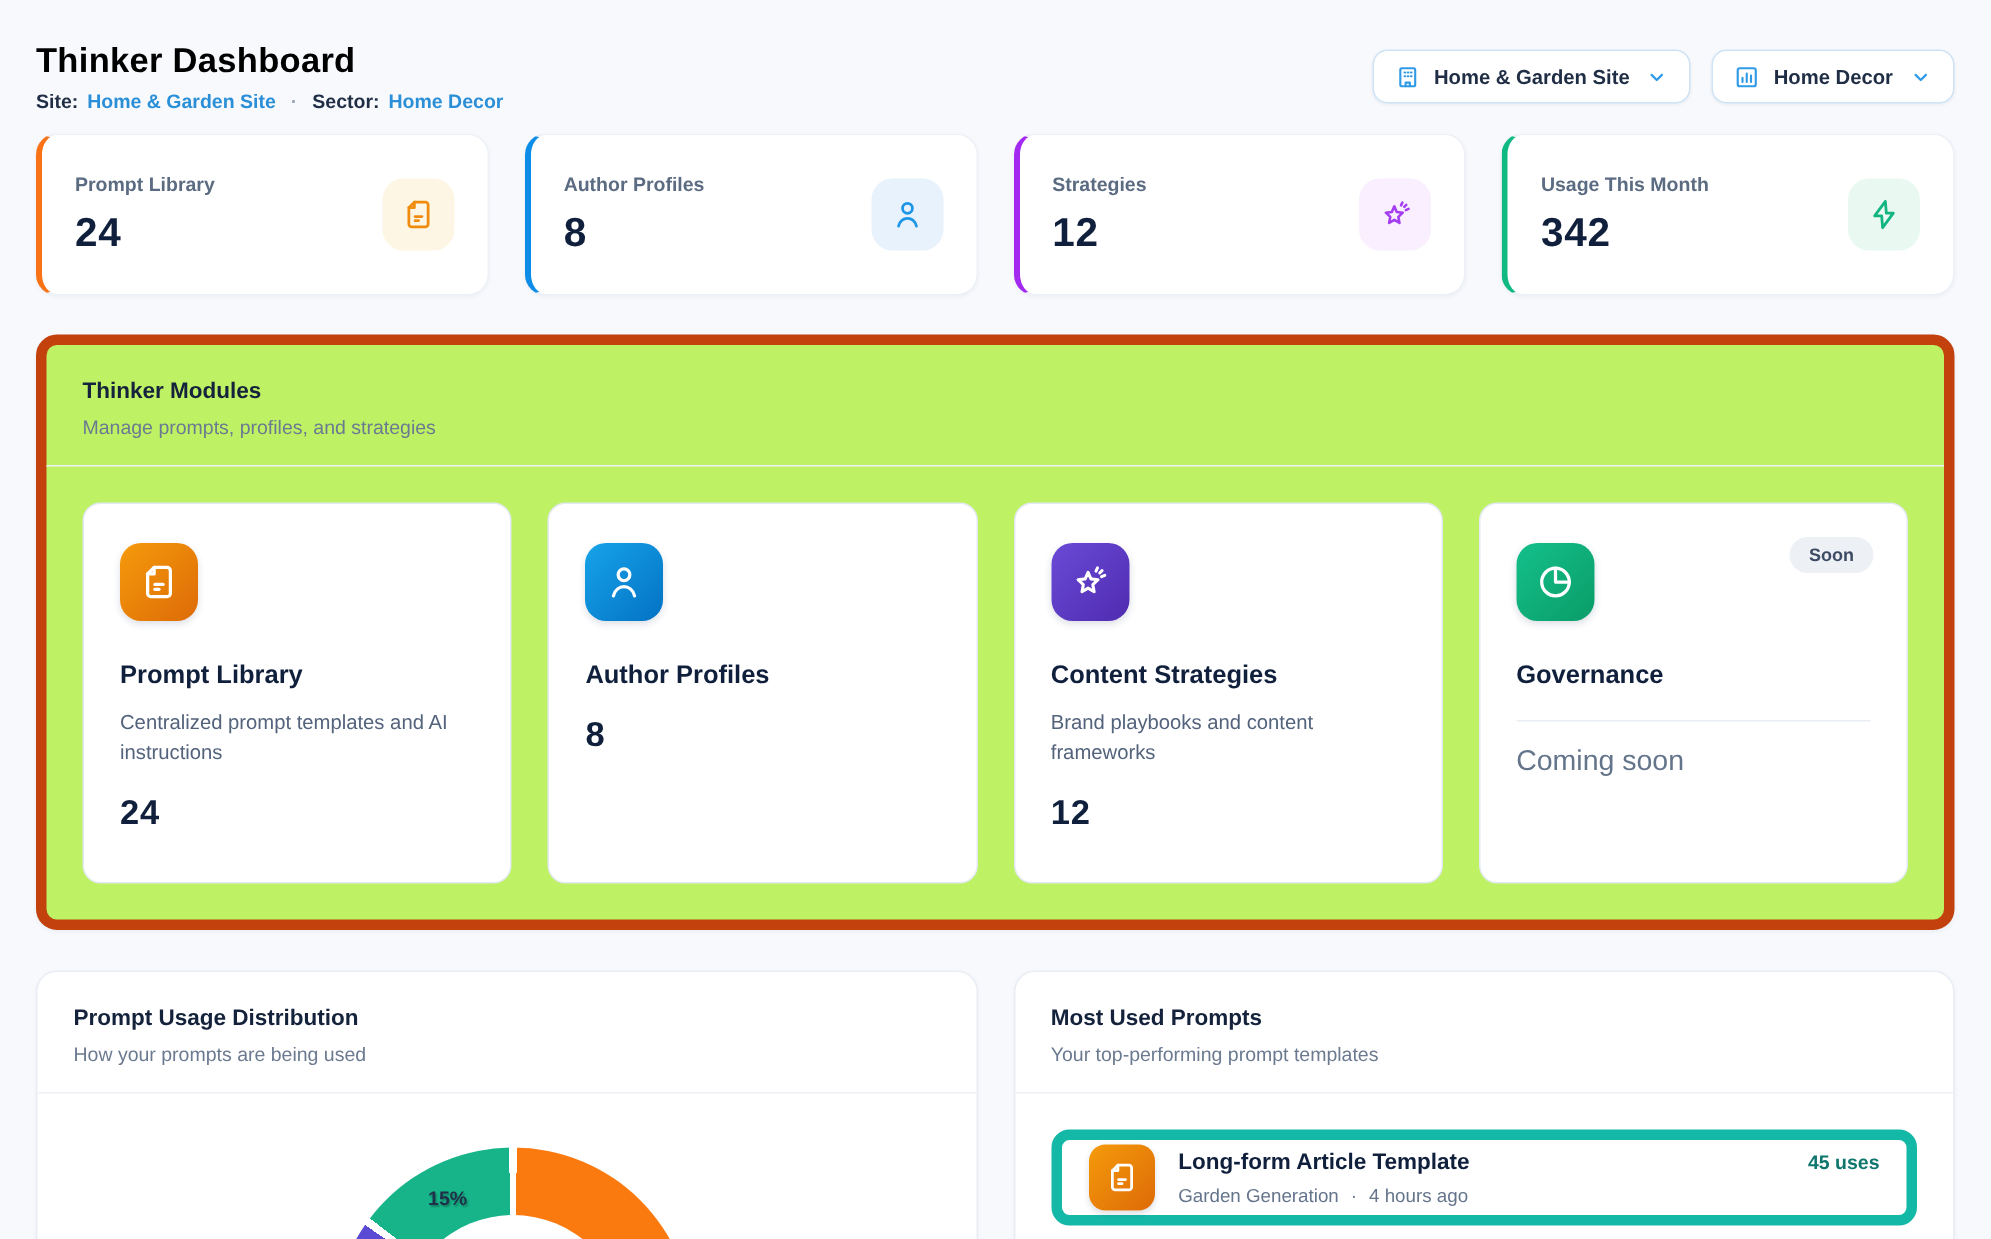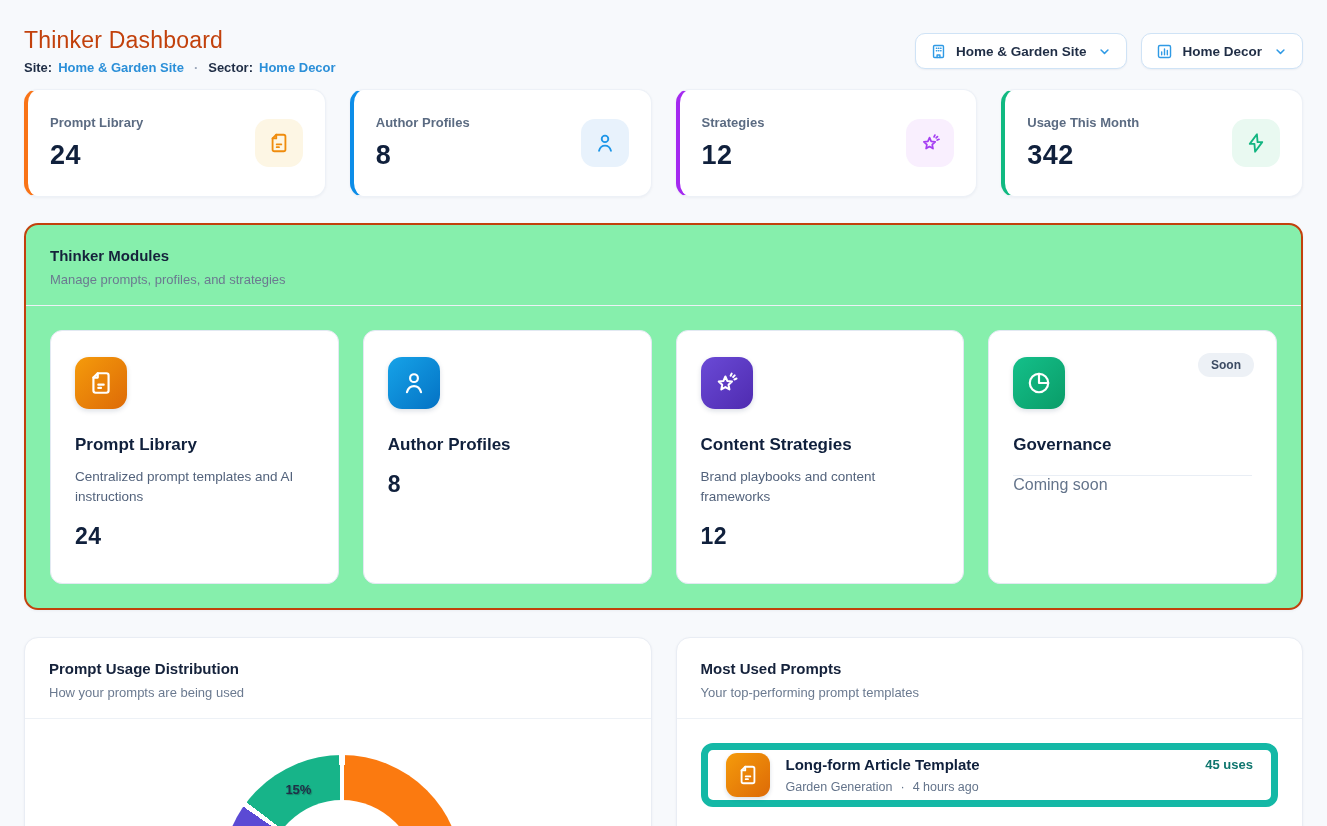--- a/index.html
+++ b/index.html
@@ -6,21 +6,21 @@
   html, body { width: 1327px; height: 826px; overflow: hidden; }
   body {
     font-family: "Liberation Sans", "DejaVu Sans", sans-serif;
     background: #f7f9fc;
     color: #10203c;
   }
   .page { padding: 24px 24px 0 24px; }
 
   
   .topbar { display: flex; justify-content: space-between; align-items: flex-start; margin-bottom: 14px; }
-  .page-title { font-size: 23px; font-weight: 400; letter-spacing: .2px; color: #c2410c; line-height: 32px; }
+  .page-title { font-size: 23px; font-weight: 700; letter-spacing: .2px; color: #000000; line-height: 32px; }
   .breadcrumb { margin-top: 4px; font-size: 13px; font-weight: 700; color: #1f2d45; display: flex; gap: 6px; }
   .bc-link { color: #2b8fd8; text-decoration: none; cursor: pointer; }
   .bc-dot { color: #9aa7ba; margin: 0 4px; }
   .topbar-right { display: flex; gap: 14px; margin-top: 9px; }
   .select-btn {
     display: inline-flex; align-items: center; gap: 9px;
     background: #ffffff; border: 1px solid #cfe3f6; border-radius: 10px;
     height: 36px; padding: 0 14px; cursor: pointer;
     font-family: inherit; font-size: 13.5px; font-weight: 700; color: #1f2d45;
     box-shadow: 0 1px 2px rgba(16,42,83,.06);
@@ -34,38 +34,38 @@
     background: #fff; border-radius: 14px; min-height: 108px;
     border: 1px solid #edf1f7; border-left: 4px solid #ccc;
     box-shadow: 0 1px 3px rgba(16,42,83,.05);
     padding: 20px 22px; display: flex; justify-content: space-between; align-items: center;
   }
   .stat-label { font-size: 13px; color: #5b6b82; font-weight: 600; }
   .stat-value { font-size: 27px; font-weight: 800; color: #10203c; margin-top: 10px; letter-spacing: .5px; }
   .stat-ic { width: 48px; height: 48px; border-radius: 14px; display: flex; align-items: center; justify-content: center; flex: 0 0 48px; }
 
   
-  .modules { background: #86efac; border: 2px solid #c2410c; border-radius: 14px; box-shadow: 0 1px 3px rgba(16,42,83,.05); margin-bottom: 27px; }
+  .modules { background: #bef264; border: 7px solid #c2410c; border-radius: 14px; box-shadow: 0 1px 3px rgba(16,42,83,.05); margin-bottom: 27px; }
   .panel-head { padding: 22px 24px 18px 24px; border-bottom: 1px solid #edf1f6; }
   .panel-title { font-size: 15px; font-weight: 700; color: #15223b; }
   .panel-sub { font-size: 13px; color: #6b7a90; margin-top: 8px; }
   .modules-grid { display: grid; grid-template-columns: repeat(4, 1fr); gap: 24px; padding: 24px; }
   .module-card {
     position: relative; background: #fff; border: 1px solid #e2e9f2; border-radius: 12px;
     padding: 26px 24px 24px 24px; min-height: 254px; cursor: pointer;
   }
   .tile { width: 52px; height: 52px; border-radius: 14px; display: flex; align-items: center; justify-content: center; color: #fff; box-shadow: 0 2px 5px rgba(16,42,83,.15); }
   .module-title { font-size: 17px; font-weight: 800; color: #10203c; margin-top: 26px; }
   .module-desc { font-size: 13.5px; color: #53637c; line-height: 20px; margin-top: 12px; }
   .module-count { font-size: 23px; font-weight: 800; color: #10203c; margin-top: 16px; letter-spacing: .5px; }
   .soon-badge {
     position: absolute; top: 22px; right: 22px; background: #edf1f6; color: #3c4b63;
     font-size: 12px; font-weight: 700; padding: 5px 13px; border-radius: 999px;
   }
-  .module-footer { margin-top: 20px; border-top: 1px solid #e9eef5; font-size: 16px; color: #64748b; }
+  .module-footer { margin-top: 20px; border-top: 1px solid #e9eef5; padding-top: 16px; font-size: 19px; color: #64748b; }
 
   
   .bottom-grid { display: grid; grid-template-columns: 1fr 1fr; gap: 24px; }
   .panel { background: #fff; border: 1px solid #e9edf4; border-radius: 14px; box-shadow: 0 1px 3px rgba(16,42,83,.05); min-height: 420px; }
 
   
   .chart-area { position: relative; height: 320px; }
   .donut { position: absolute; left: 197px; top: 36px; width: 240px; height: 240px; border-radius: 50%; }
   .donut::after { content: ""; position: absolute; left: 45px; top: 45px; width: 150px; height: 150px; border-radius: 50%; background: #fff; }
   .slice-label {

